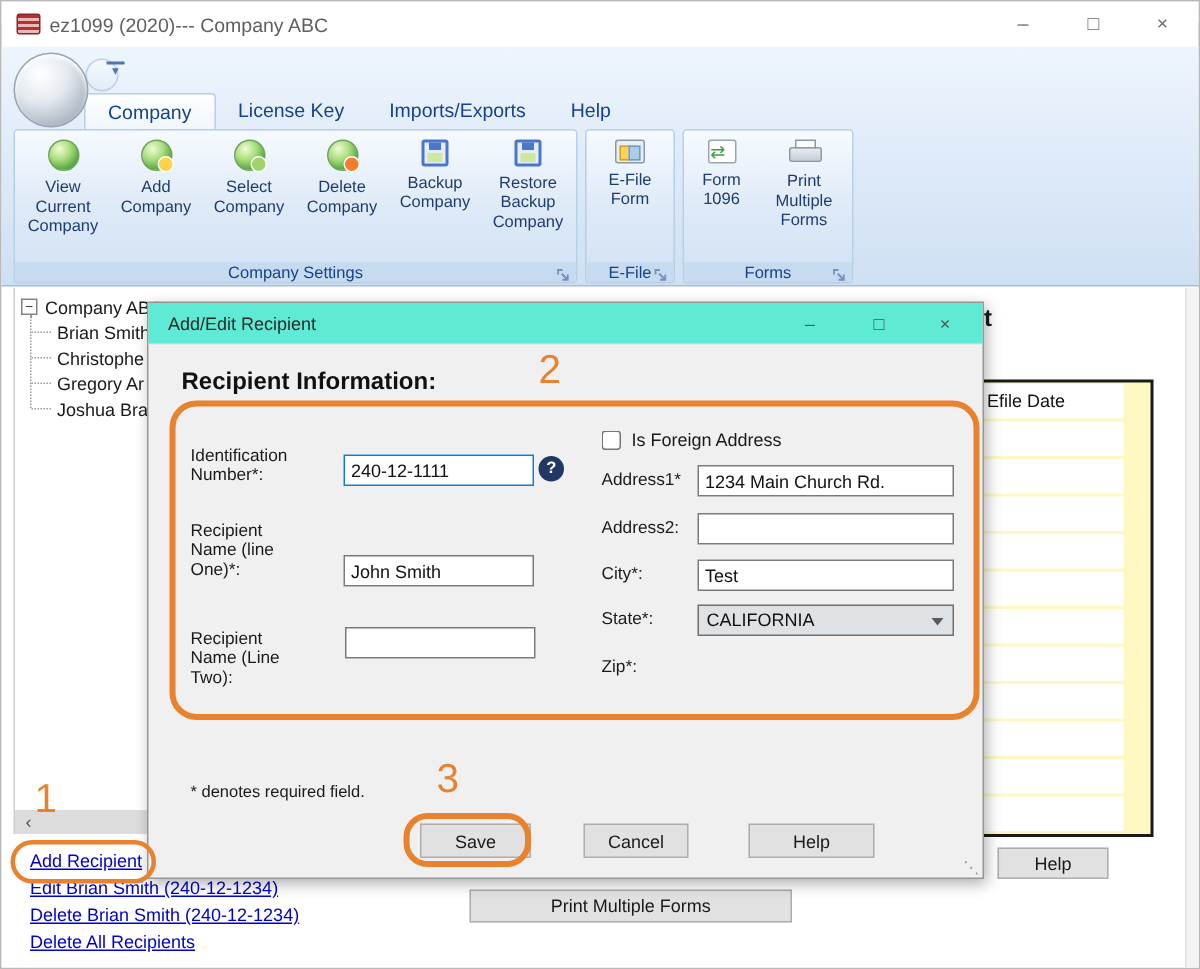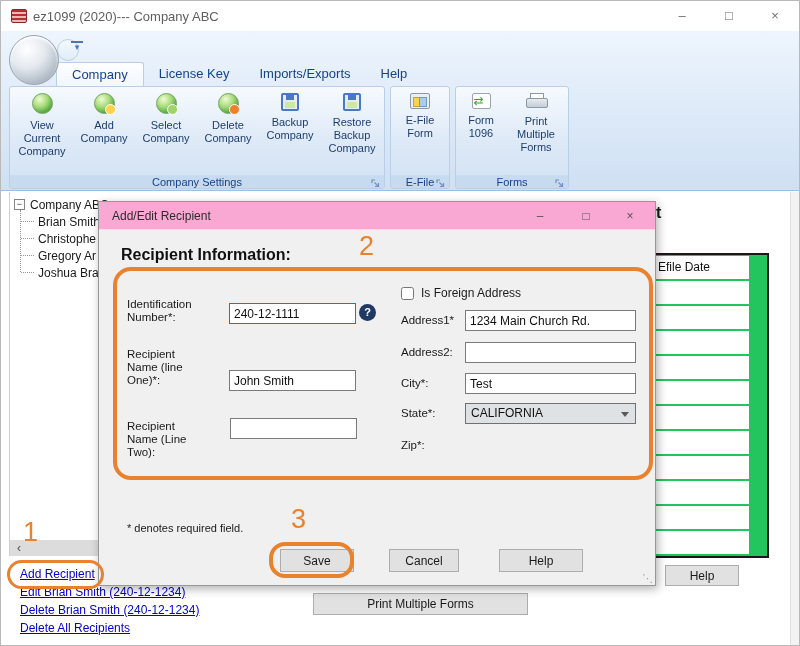--- a/index.html
+++ b/index.html
@@ -77,38 +77,38 @@
     font-size:9px; line-height:9px; text-align:center; margin-right:5px; }
   .tree-children { position:relative; margin-left:5px; }
   .tree-guide { position:absolute; left:1px; top:-3px; height:62px; border-left:1px dotted #9a9a9a; }
   .tree-item { display:flex; align-items:center; height:17px; padding-left:2px; }
   .tree-stub { display:inline-block; width:13px; border-top:1px dotted #9a9a9a; margin-right:4px; }
   .hscroll { position:absolute; left:0; bottom:0; width:296px; height:16px; background:#dcdcdc; }
   .hscroll .arrow { position:absolute; left:2px; top:0; width:14px; height:16px; color:#4d4d4d;
     font-size:12px; line-height:16px; text-align:center; }
   .partial-heading { position:absolute; left:655px; top:12px; font-size:16px; font-weight:bold; color:#1a1a1a; }
   .bg-table { position:absolute; left:647px; top:61px; width:121px; height:305px;
-    background:#22c55e; border:2px solid #1a1a1a; }
+    background:#fef9c3; border:2px solid #1a1a1a; }
   .bg-table .hdr { margin:1px 0 0 1px; width:98px; height:23px; background:#fff;
     font-size:12px; line-height:23px; padding-left:7px; color:#111; }
   .bg-table .row { margin:2px 0 0 1px; width:98px; height:23px; background:#fff; }
   .help-btn-main { position:absolute; left:664px; top:373px; width:74px; height:21px; }
   .pmf-btn { position:absolute; left:312px; top:401px; width:215px; height:22px; }
   .btn { background:#e1e1e1; border:1px solid #adadad; font-size:12px; color:#1a1a1a;
     font-family:"Liberation Sans", sans-serif; display:flex; align-items:center; justify-content:center; cursor:default; }
   .links { position:absolute; left:19px; top:375px; }
   .links a { display:block; font-size:12px; color:#0000cc; text-decoration:underline;
     margin-bottom:3px; line-height:15px; cursor:pointer; }
   .vscroll { position:absolute; left:789px; top:0; width:11px; height:455px;
     background:#f3f3f3; border-left:1px solid #e0e0e0; }
   
   .dialog { position:absolute; left:97px; top:200px; width:558px; height:385px;
     background:#f0f0f0; border:1px solid #979797;
     box-shadow:2px 3px 9px rgba(0,0,0,0.3); z-index:5; }
-  .dlg-titlebar { position:relative; height:28px; background:#f9a8d4; border-bottom:1px solid #e6e6e6; }
+  .dlg-titlebar { position:relative; height:28px; background:#5eead4; border-bottom:1px solid #e6e6e6; }
   .dlg-title { position:absolute; left:13px; top:7px; font-size:12px; color:#2b2b2b; }
   .dlg-ctl { position:absolute; top:2px; width:34px; height:24px; text-align:center;
     font-size:12px; color:#555; line-height:24px; cursor:default; }
   .dlg-heading { position:absolute; left:22px; top:44px; font-size:16px; font-weight:bold; color:#111; }
   .fld-label { position:absolute; font-size:11.5px; color:#1a1a1a; line-height:13px; }
   .tbox { position:absolute; background:#fff; border:1px solid #7a7a7a; font-size:12px;
     color:#111; padding:0 4px; font-family:"Liberation Sans", sans-serif; }
   .tbox.focus { border:1px solid #0f7fd4; }
   .help-icon { position:absolute; left:260px; top:102px; width:17px; height:17px; border-radius:50%;
     background:#1f3864; color:#fff; font-size:11px; font-weight:bold; text-align:center; line-height:17px; }

